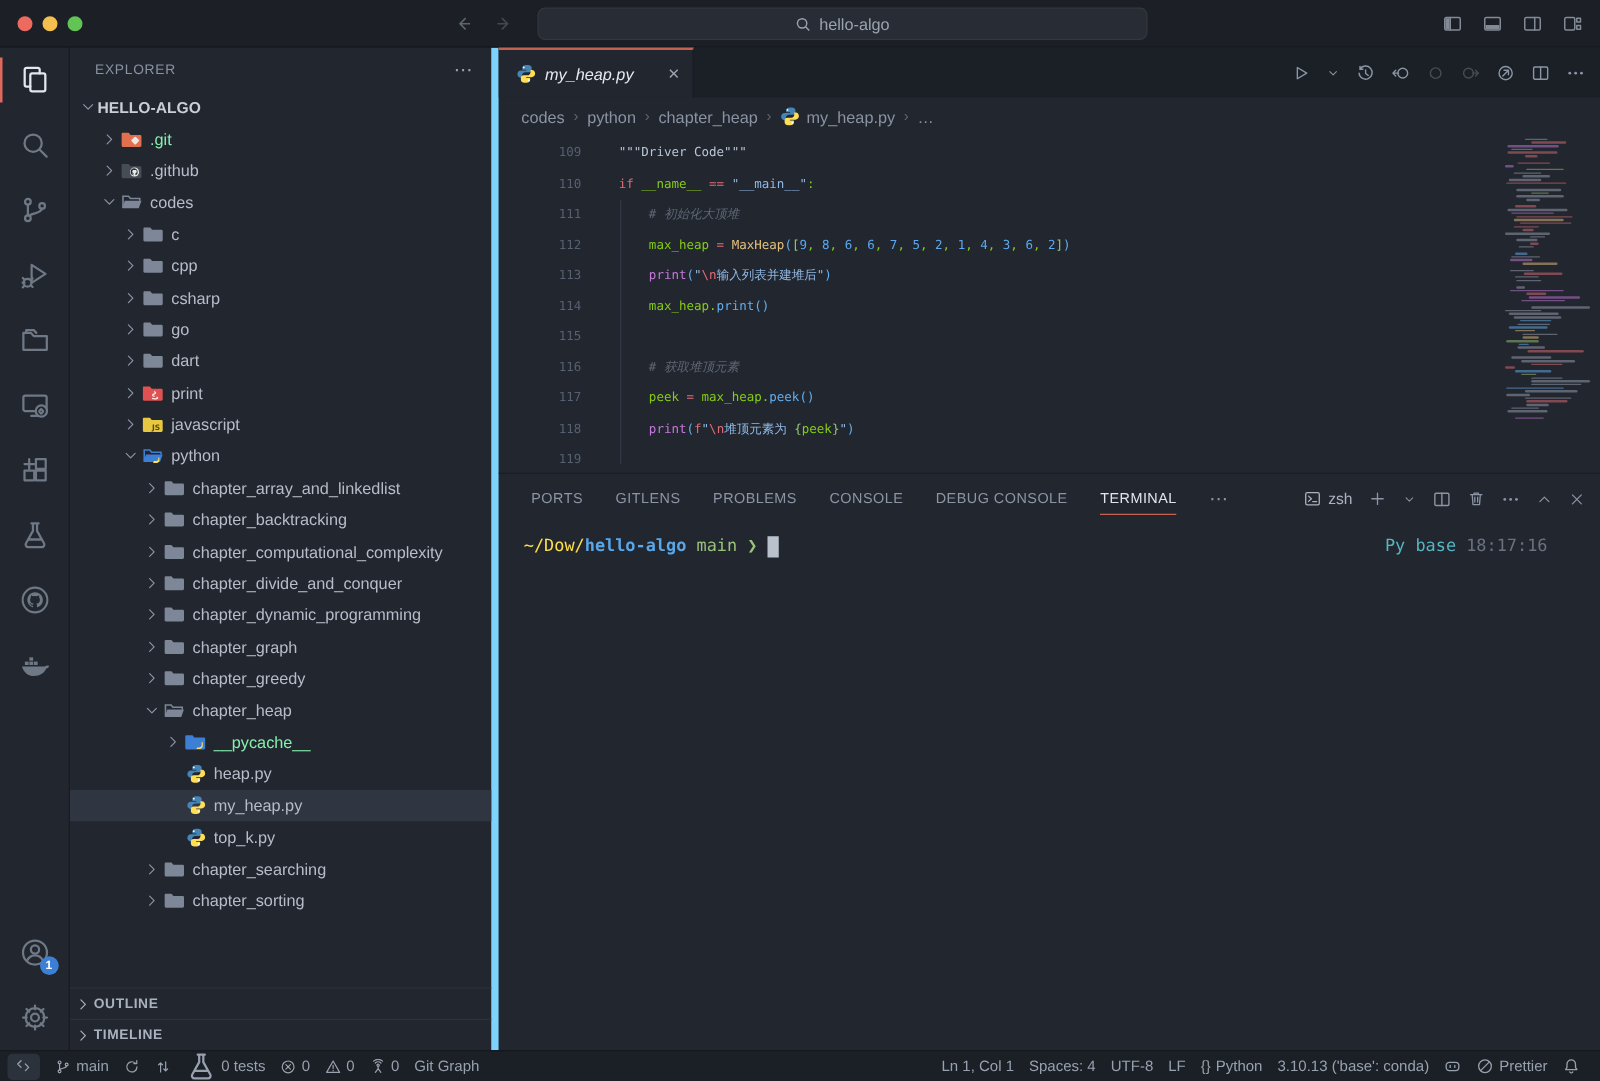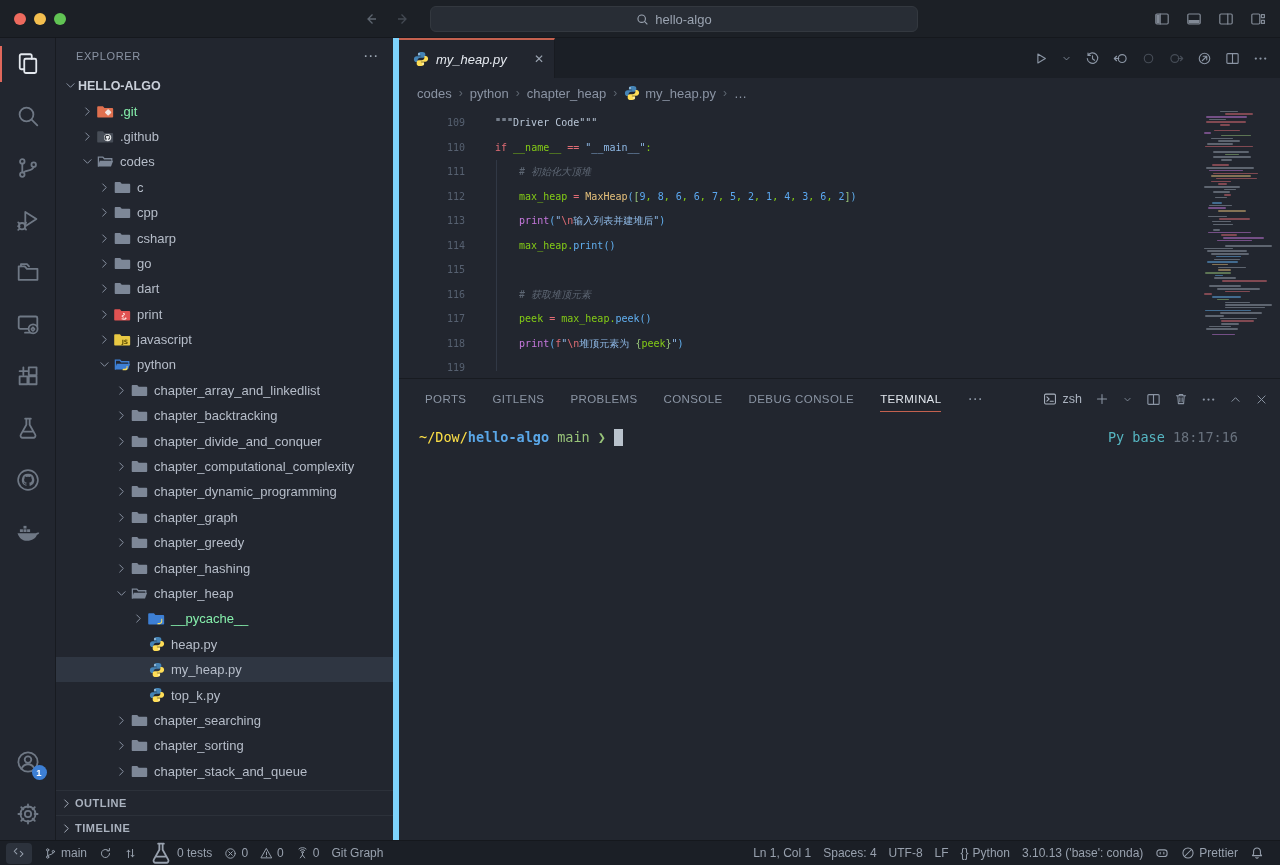--- a/index.html
+++ b/index.html
@@ -455,86 +455,73 @@
             <span class="chev">
               <svg width="13" height="13" viewBox="0 0 16 16" fill="none" stroke="currentColor" stroke-width="1.2" stroke-linecap="round" stroke-linejoin="round">
                 <path d="M5.8 3.6 10.2 8l-4.4 4.4"></path>
               </svg>
             </span>
             <span class="ficon">
               <svg width="17" height="17" viewBox="0 0 16 16">
                 <path fill="#7d8797" d="M1.5 3h4.3l1.5 1.7h7.2c.5 0 1 .4 1 1v7c0 .6-.5 1-1 1h-13c-.6 0-1-.4-1-1V4c0-.6.4-1 1-1z" transform="translate(0.2,0) scale(0.97)"></path>
               </svg>
             </span>
+            <span>chapter_computational_complexity</span>
+          </div>
+          <div class="tree-row" style="padding-left: 57px;">
+            <span class="chev">
+              <svg width="13" height="13" viewBox="0 0 16 16" fill="none" stroke="currentColor" stroke-width="1.2" stroke-linecap="round" stroke-linejoin="round">
+                <path d="M5.8 3.6 10.2 8l-4.4 4.4"></path>
+              </svg>
+            </span>
+            <span class="ficon">
+              <svg width="17" height="17" viewBox="0 0 16 16">
+                <path fill="#7d8797" d="M1.5 3h4.3l1.5 1.7h7.2c.5 0 1 .4 1 1v7c0 .6-.5 1-1 1h-13c-.6 0-1-.4-1-1V4c0-.6.4-1 1-1z" transform="translate(0.2,0) scale(0.97)"></path>
+              </svg>
+            </span>
             <span>chapter_divide_and_conquer</span>
           </div>
           <div class="tree-row" style="padding-left: 57px;">
             <span class="chev">
               <svg width="13" height="13" viewBox="0 0 16 16" fill="none" stroke="currentColor" stroke-width="1.2" stroke-linecap="round" stroke-linejoin="round">
                 <path d="M5.8 3.6 10.2 8l-4.4 4.4"></path>
               </svg>
             </span>
             <span class="ficon">
               <svg width="17" height="17" viewBox="0 0 16 16">
                 <path fill="#7d8797" d="M1.5 3h4.3l1.5 1.7h7.2c.5 0 1 .4 1 1v7c0 .6-.5 1-1 1h-13c-.6 0-1-.4-1-1V4c0-.6.4-1 1-1z" transform="translate(0.2,0) scale(0.97)"></path>
               </svg>
             </span>
-            <span>chapter_computational_complexity</span>
+            <span>chapter_dynamic_programming</span>
           </div>
           <div class="tree-row" style="padding-left: 57px;">
             <span class="chev">
               <svg width="13" height="13" viewBox="0 0 16 16" fill="none" stroke="currentColor" stroke-width="1.2" stroke-linecap="round" stroke-linejoin="round">
                 <path d="M5.8 3.6 10.2 8l-4.4 4.4"></path>
               </svg>
             </span>
             <span class="ficon">
               <svg width="17" height="17" viewBox="0 0 16 16">
                 <path fill="#7d8797" d="M1.5 3h4.3l1.5 1.7h7.2c.5 0 1 .4 1 1v7c0 .6-.5 1-1 1h-13c-.6 0-1-.4-1-1V4c0-.6.4-1 1-1z" transform="translate(0.2,0) scale(0.97)"></path>
               </svg>
             </span>
-            <span>chapter_dynamic_programming</span>
+            <span>chapter_graph</span>
           </div>
           <div class="tree-row" style="padding-left: 57px;">
             <span class="chev">
               <svg width="13" height="13" viewBox="0 0 16 16" fill="none" stroke="currentColor" stroke-width="1.2" stroke-linecap="round" stroke-linejoin="round">
                 <path d="M5.8 3.6 10.2 8l-4.4 4.4"></path>
               </svg>
             </span>
             <span class="ficon">
               <svg width="17" height="17" viewBox="0 0 16 16">
                 <path fill="#7d8797" d="M1.5 3h4.3l1.5 1.7h7.2c.5 0 1 .4 1 1v7c0 .6-.5 1-1 1h-13c-.6 0-1-.4-1-1V4c0-.6.4-1 1-1z" transform="translate(0.2,0) scale(0.97)"></path>
               </svg>
             </span>
-            <span>chapter_graph</span>
-          </div>
-          <div class="tree-row" style="padding-left: 57px;">
-            <span class="chev">
-              <svg width="13" height="13" viewBox="0 0 16 16" fill="none" stroke="currentColor" stroke-width="1.2" stroke-linecap="round" stroke-linejoin="round">
-                <path d="M5.8 3.6 10.2 8l-4.4 4.4"></path>
-              </svg>
-            </span>
-            <span class="ficon">
-              <svg width="17" height="17" viewBox="0 0 16 16">
-                <path fill="#7d8797" d="M1.5 3h4.3l1.5 1.7h7.2c.5 0 1 .4 1 1v7c0 .6-.5 1-1 1h-13c-.6 0-1-.4-1-1V4c0-.6.4-1 1-1z" transform="translate(0.2,0) scale(0.97)"></path>
-              </svg>
-            </span>
             <span>chapter_greedy</span>
-          </div>
-          <div class="tree-row" style="padding-left: 57px;">
-            <span class="chev">
-              <svg width="13" height="13" viewBox="0 0 16 16" fill="none" stroke="currentColor" stroke-width="1.2" stroke-linecap="round" stroke-linejoin="round">
-                <path d="M5.8 3.6 10.2 8l-4.4 4.4"></path>
-              </svg>
-            </span>
-            <span class="ficon">
-              <svg width="17" height="17" viewBox="0 0 16 16">
-                <path fill="#7d8797" d="M1.5 3h4.3l1.5 1.7h7.2c.5 0 1 .4 1 1v7c0 .6-.5 1-1 1h-13c-.6 0-1-.4-1-1V4c0-.6.4-1 1-1z" transform="translate(0.2,0) scale(0.97)"></path>
-              </svg>
-            </span>
-            <span>chapter_hashing</span>
           </div>
           <div class="tree-row" style="padding-left: 57px;">
             <span class="chev">
               <svg width="13" height="13" viewBox="0 0 16 16" fill="none" stroke="currentColor" stroke-width="1.2" stroke-linecap="round" stroke-linejoin="round">
                 <path d="M3.6 5.8 8 10.2l4.4-4.4"></path>
               </svg>
             </span>
             <span class="ficon">
               <svg width="17" height="17" viewBox="0 0 16 16">
                 <path fill="none" stroke="#7d8797" stroke-width="1.2" d="M1.3 12.6V3.8h4.2l1.4 1.6h7v1.8"></path>
@@ -611,33 +598,20 @@
               <svg width="13" height="13" viewBox="0 0 16 16" fill="none" stroke="currentColor" stroke-width="1.2" stroke-linecap="round" stroke-linejoin="round">
                 <path d="M5.8 3.6 10.2 8l-4.4 4.4"></path>
               </svg>
             </span>
             <span class="ficon">
               <svg width="17" height="17" viewBox="0 0 16 16">
                 <path fill="#7d8797" d="M1.5 3h4.3l1.5 1.7h7.2c.5 0 1 .4 1 1v7c0 .6-.5 1-1 1h-13c-.6 0-1-.4-1-1V4c0-.6.4-1 1-1z" transform="translate(0.2,0) scale(0.97)"></path>
               </svg>
             </span>
             <span>chapter_sorting</span>
-          </div>
-          <div class="tree-row" style="padding-left: 57px;">
-            <span class="chev">
-              <svg width="13" height="13" viewBox="0 0 16 16" fill="none" stroke="currentColor" stroke-width="1.2" stroke-linecap="round" stroke-linejoin="round">
-                <path d="M5.8 3.6 10.2 8l-4.4 4.4"></path>
-              </svg>
-            </span>
-            <span class="ficon">
-              <svg width="17" height="17" viewBox="0 0 16 16">
-                <path fill="#7d8797" d="M1.5 3h4.3l1.5 1.7h7.2c.5 0 1 .4 1 1v7c0 .6-.5 1-1 1h-13c-.6 0-1-.4-1-1V4c0-.6.4-1 1-1z" transform="translate(0.2,0) scale(0.97)"></path>
-              </svg>
-            </span>
-            <span>chapter_stack_and_queue</span>
           </div>
         </div>
       <div class="sidebar-sections" id="sidebar-sections">
           <div class="side-section">
             <span class="chev">
               <svg width="13" height="13" viewBox="0 0 16 16" fill="none" stroke="currentColor" stroke-width="1.2" stroke-linecap="round" stroke-linejoin="round">
                 <path d="M5.8 3.6 10.2 8l-4.4 4.4"></path>
               </svg>
             </span>
             <span>OUTLINE</span>

